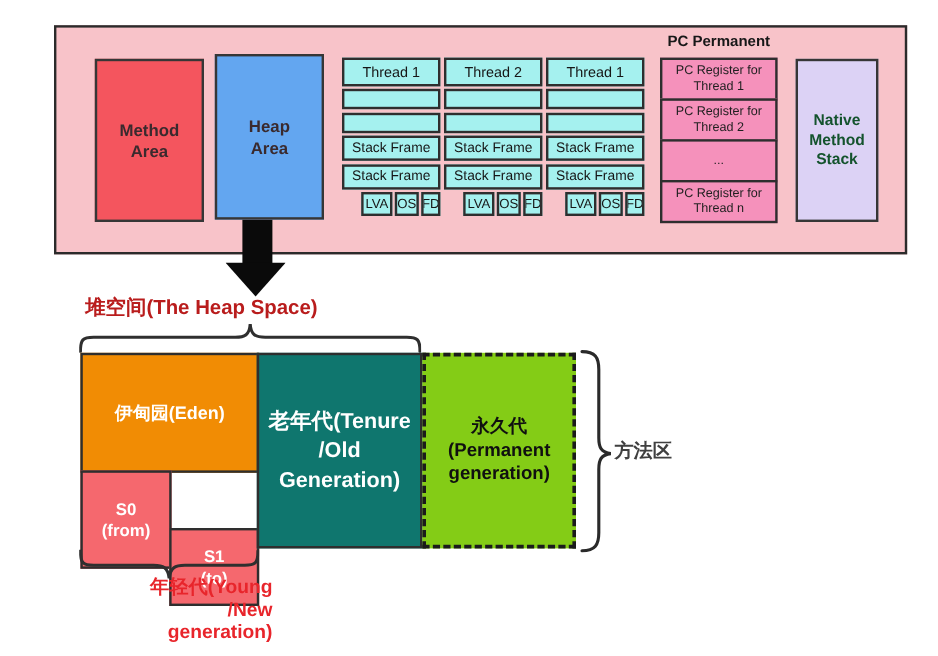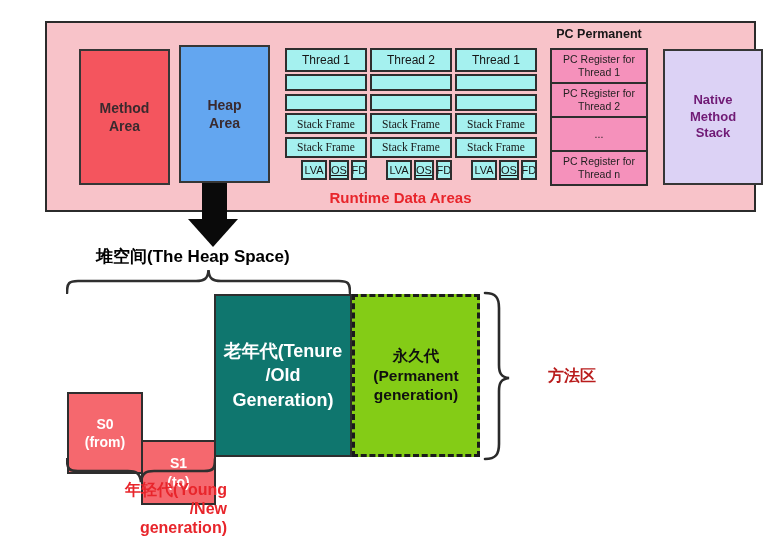--- a/index.html
+++ b/index.html
@@ -35,75 +35,75 @@
     display:flex; gap:3px;
   }
   .thread-col { flex:1; display:flex; flex-direction:column; justify-content:space-between; }
   .cell {
     background:#a5f1ef; border:2px solid #2e2e2e;
     display:flex; align-items:center; justify-content:center;
     font-size:11.5px; color:#161616; text-align:center; overflow:hidden;
   }
   .cell.hdr { height:24px; font-size:12px; }
   .cell.empty { height:17px; }
-  .cell.frame { height:21px;font-family:Liberation Serif, serif; }
+  .cell.frame { height:21px; }
   .lva-row { height:20px; display:flex; gap:2px;margin-left:16px; }
   .lva-row .cell { font-size:11px; height:20px; }
   .slot-lva { flex:1.55; }
-  .slot-os  { flex:1.1;text-decoration:underline; }
+  .slot-os  { flex:1.1; }
   .slot-fd  { flex:0.85; }
 
   
   .pc-col {
     position:absolute; left:503px; top:25px; width:98px; height:138px;
     display:flex; flex-direction:column;
   }
   .pc-cell {
     flex:1; background:#f591bb; border:2px solid #2e2e2e; margin-top:-2px;
     display:flex; align-items:center; justify-content:center;
     font-size:10.5px; line-height:1.2; color:#1f1f1f; text-align:center;
   }
   .pc-cell:first-child { margin-top:0; }
 
   .native-box {
-    left:616px; top:26px; width:100px; height:136px;
-    background:#dcd2f5; font-size:13px; line-height:1.3; color:#701a75;
+    left:616px; top:26px; width:69px; height:136px;
+    background:#dcd2f5; font-size:13px; line-height:1.3; color:#14532d;
   }
 
   .runtime-label {
     position:absolute; left:0; top:166px; width:100%;
     text-align:center; font-weight:bold; font-size:15px; color:#e8252b;
   }
 
   
   .down-arrow { position:absolute; left:188px; top:183px; }
 
   
   .heap-title {
-    position:absolute; left:96px; top:245px;
-    font-size:17px; font-weight:bold; color:#000000;
+    position:absolute; left:71px; top:245px;
+    font-size:17px; font-weight:bold; color:#b91c1c;
   }
   .brace { position:absolute; }
   .hbox {
     position:absolute; border:2px solid #2e2e2e;
     display:flex; align-items:center; justify-content:center;
     text-align:center; font-weight:bold; color:#ffffff;
   }
   .eden { left:67px; top:294px; width:149px; height:100px; background:#f18c04; font-size:15px; }
   .s0   { left:67px; top:392px; width:76px; height:82px; background:#f5686e; font-size:14px; line-height:1.3; }
   .s1   { left:141px; top:392px; width:75px; height:65px; background:#f5686e; font-size:14px; line-height:1.3;margin-top:48px; }
   .oldgen { left:214px; top:294px; width:138px; height:163px; background:#0f766e; font-size:18px; line-height:1.35; }
   .perm {
     left:352px; top:294px; width:128px; height:163px;
     background:#84cc16; border:3px dashed #1b1b1b; color:#101010;
     font-size:15.5px; line-height:1.25;
   }
   .fangfaqu-label {
-    position:absolute; left:548px; top:366px;
-    font-size:16px; font-weight:bold; color:#b91c1c;
+    position:absolute; left:512px; top:366px;
+    font-size:16px; font-weight:bold; color:#404040;
   }
   .young-label {
     position:absolute; left:55px; top:481px; width:172px;
     text-align:right; font-size:16px; font-weight:bold; color:#e8252b; line-height:1.18;
   }
 </style>
 </head>
 <body>
 
 <div class="canvas">
@@ -168,34 +168,34 @@
 Thread 2</div>
       <div class="pc-cell pre">...</div>
       <div class="pc-cell pre">PC Register for
 Thread n</div>
     </div>
 
     <div class="box native-box pre">Native
 Method
 Stack</div>
 
-    <div class="runtime-label">Runtime Data Areas</div>
   </div>
 
   <svg class="down-arrow" width="50" height="65" viewBox="0 0 50 65">
     <rect x="14" y="0" width="25" height="38" fill="#0a0a0a"></rect>
     <polygon points="0,36 50,36 25,64" fill="#0a0a0a"></polygon>
   </svg>
 
   <div class="heap-title">堆空间(The Heap Space)</div>
 
   <svg class="brace" style="left:66px; top:268px;" width="285" height="26" viewBox="0 0 285 26">
     <path d="M 1 25 C 1 15, 3 13, 12 13 L 130 13 C 138 13, 142 11, 142.5 2 C 143 11, 147 13, 155 13 L 273 13 C 282 13, 284 15, 284 25" fill="none" stroke="#2f2f2f" stroke-width="2.6" stroke-linecap="round"></path>
   </svg>
 
+  <div class="hbox eden">伊甸园(Eden)</div>
   <div class="hbox s0 pre">S0
 (from)</div>
   <div class="hbox s1 pre">S1
 (to)</div>
   <div class="hbox oldgen pre">老年代(Tenure /Old
 Generation)</div>
   <div class="hbox perm pre">永久代
 (Permanent
 generation)</div>
 

